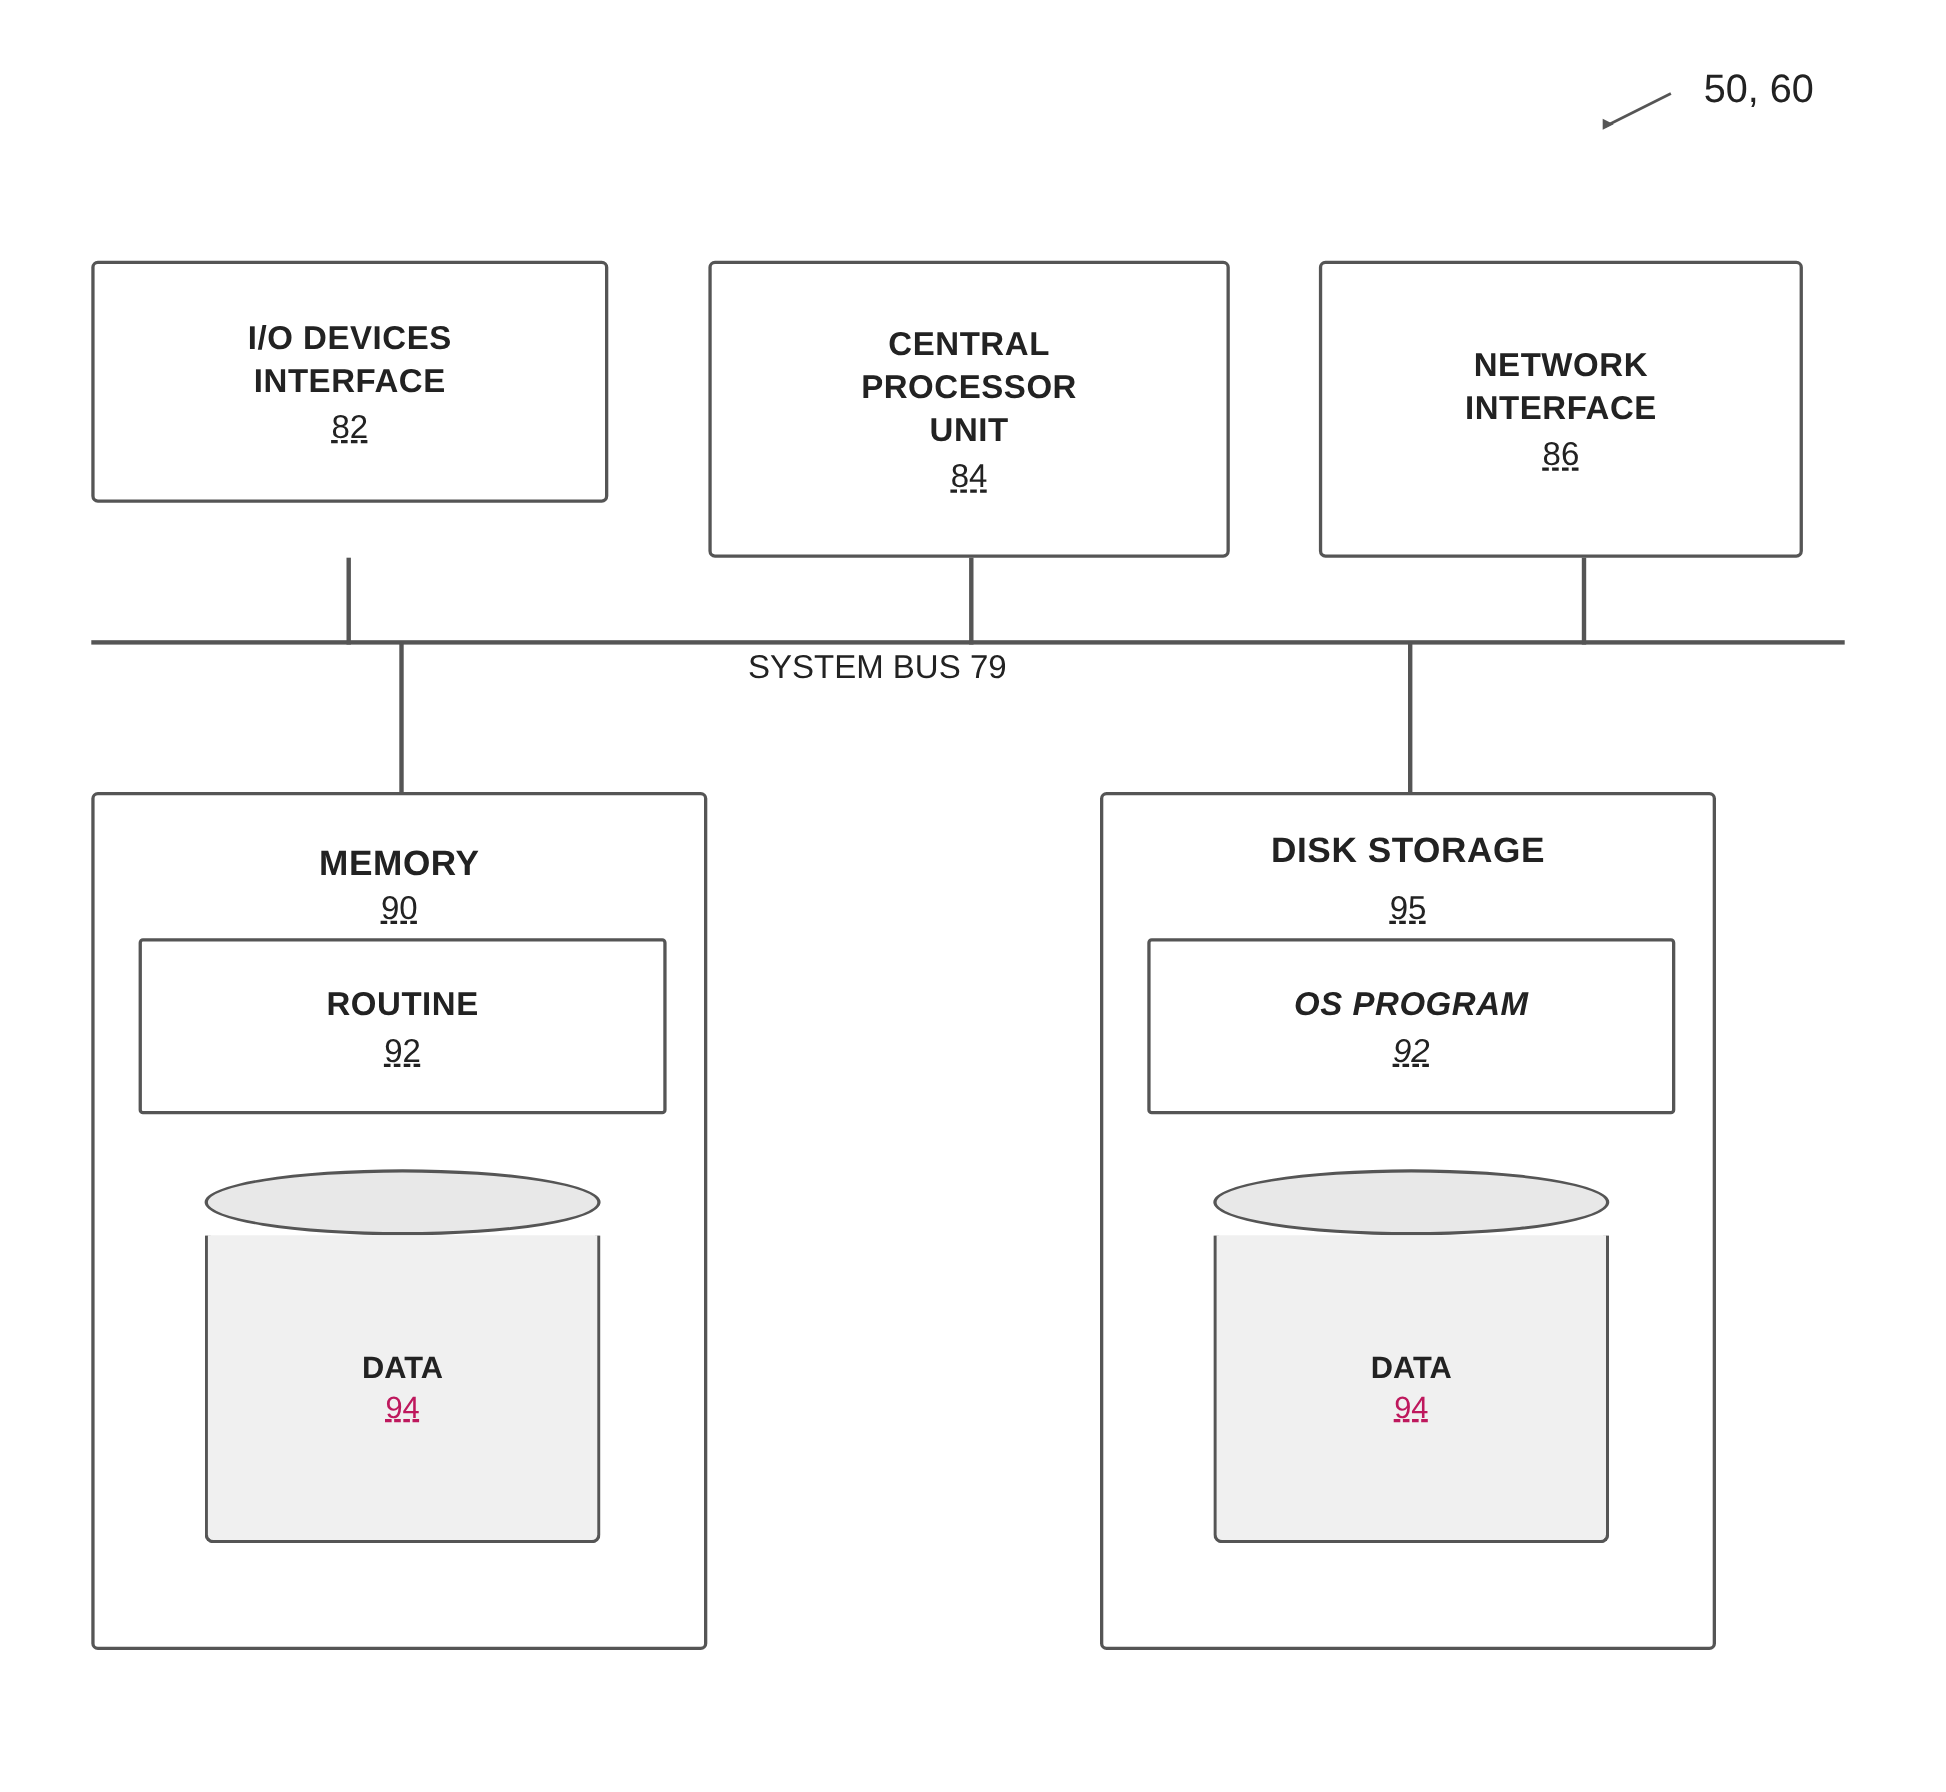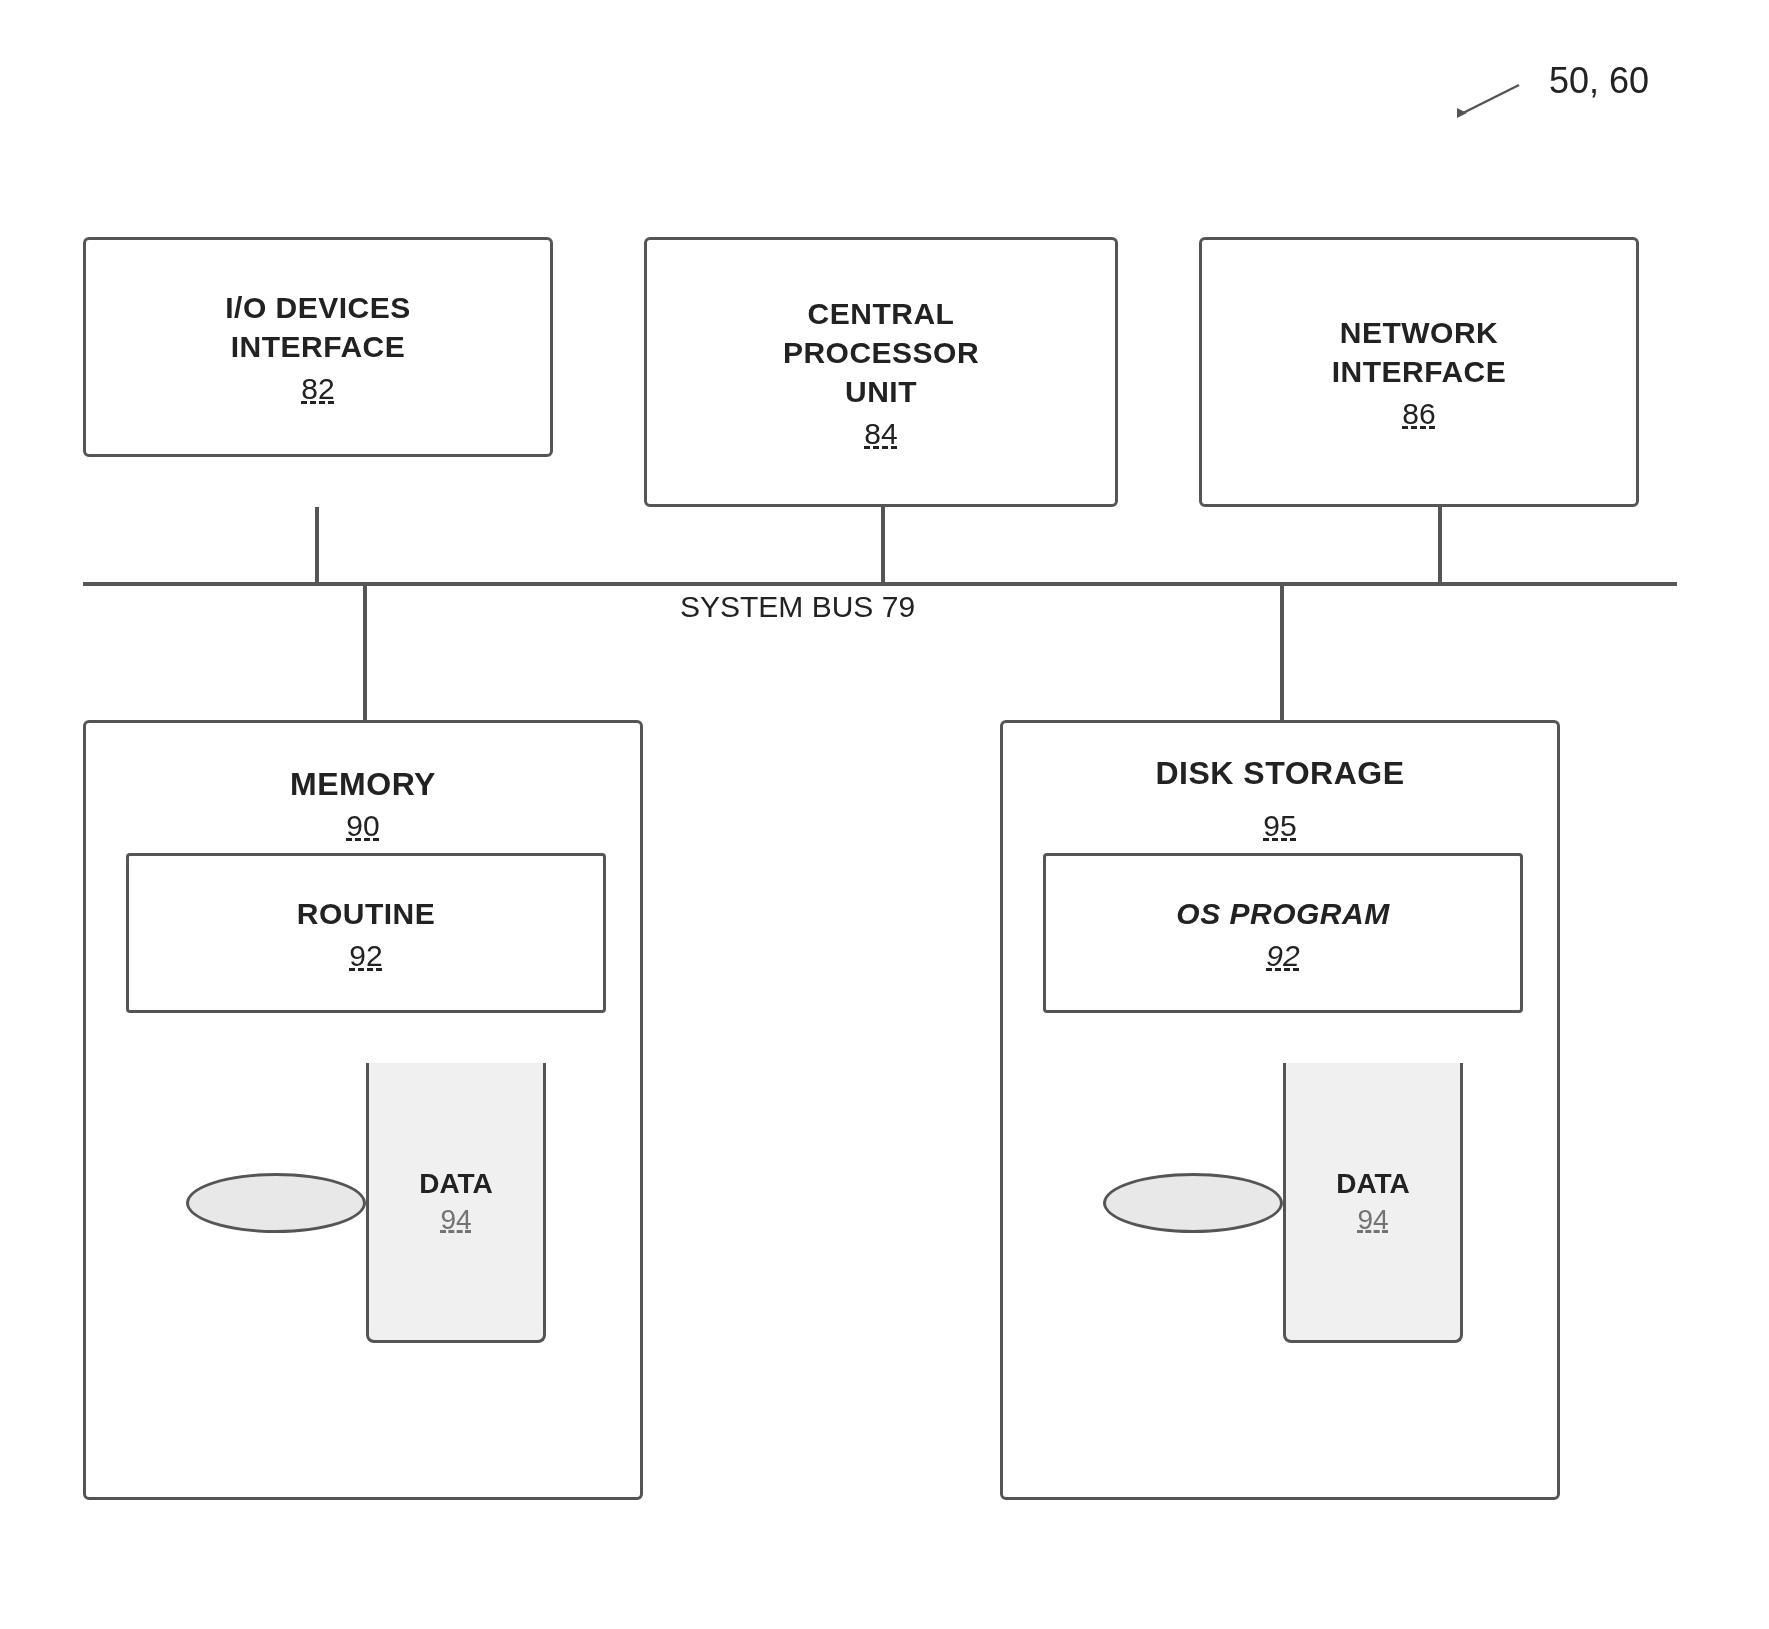--- a/index.html
+++ b/index.html
@@ -137,21 +137,21 @@
       flex-direction: column;
       align-items: center;
       justify-content: center;
       text-align: left;
     }
 
     
     .cylinder-wrap {
       position: absolute;
       display: flex;
-      flex-direction: row;
+      flex-direction: column;
       align-items: center;
     }
 
     .cylinder-body {
       background: #f0f0f0;
       border-left: 3px solid #555;
       border-right: 3px solid #555;
       border-bottom: 3px solid #555;
       border-radius: 0 0 8px 8px;
       display: flex;
@@ -167,21 +167,21 @@
     }
 
     .cylinder-label {
       font-size: 28px;
       font-weight: bold;
       color: #222;
     }
 
     .cylinder-num {
       font-size: 28px;
-      color: #737373;
+      color: #be185d;
       text-decoration: underline;
       text-decoration-style: dashed;
       margin-top: 4px;
     }
   </style>
 </head>
 <body>
 
 <div class="diagram-container">
 

